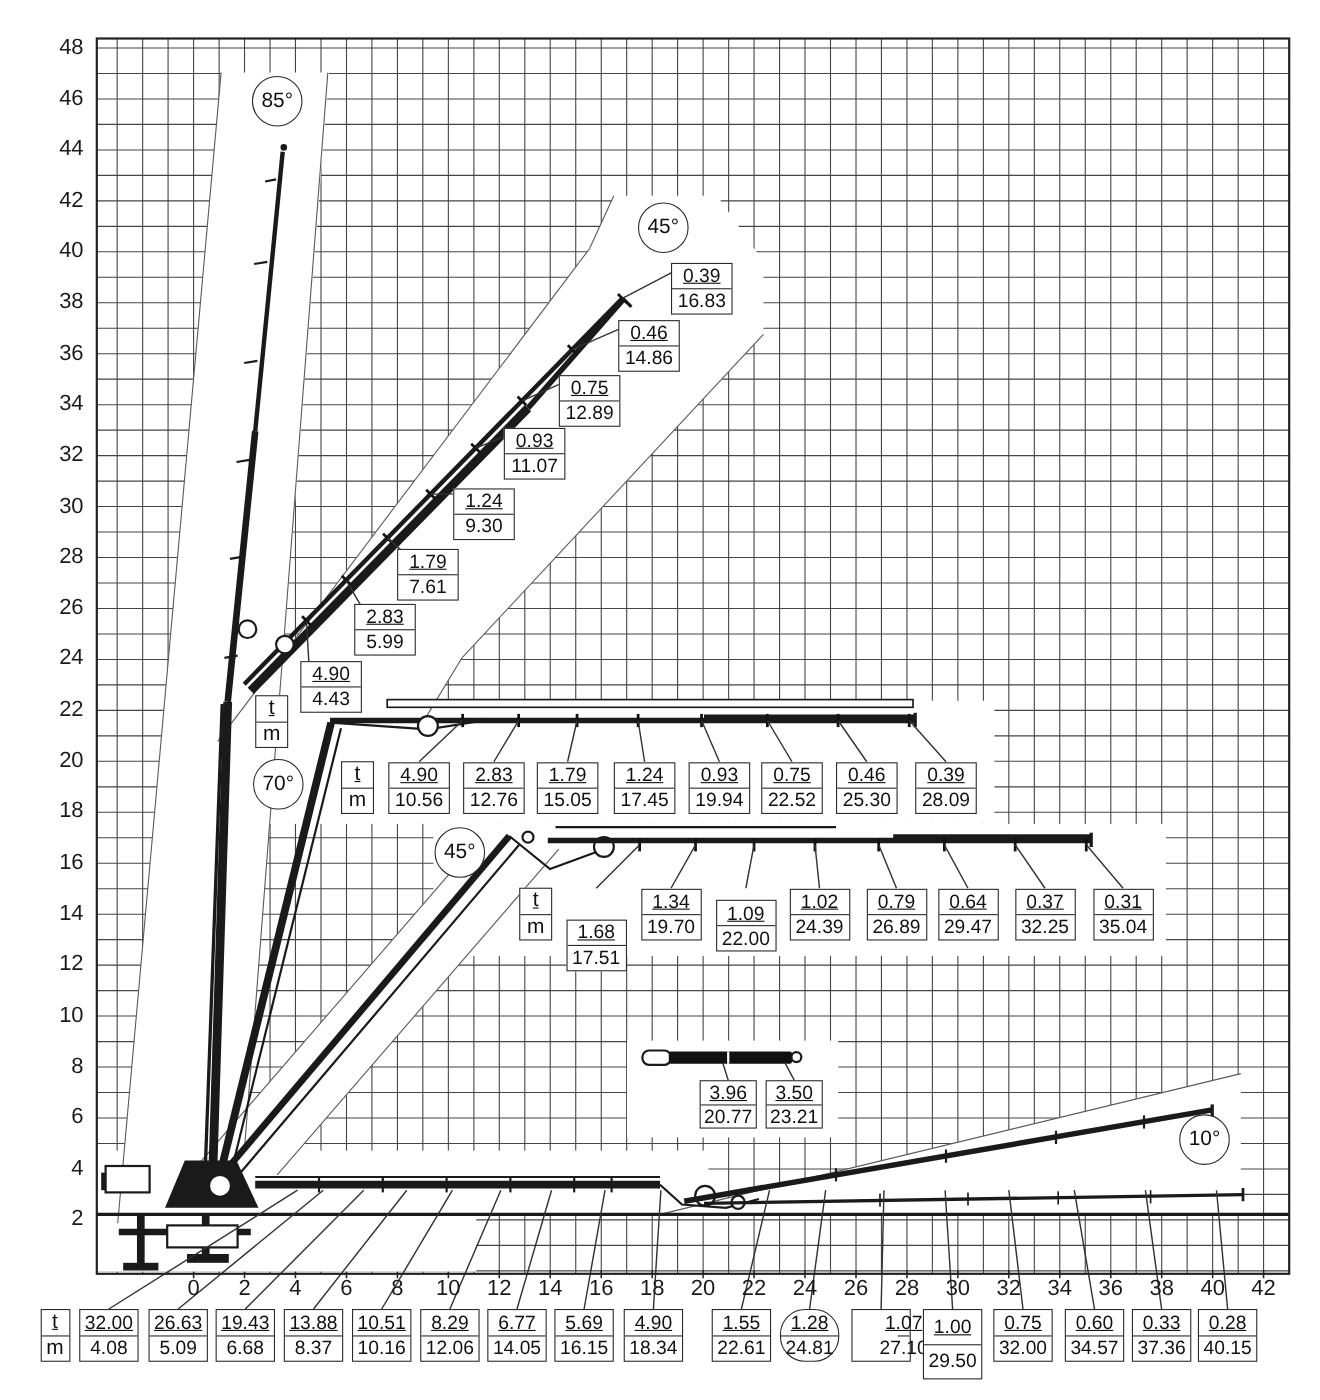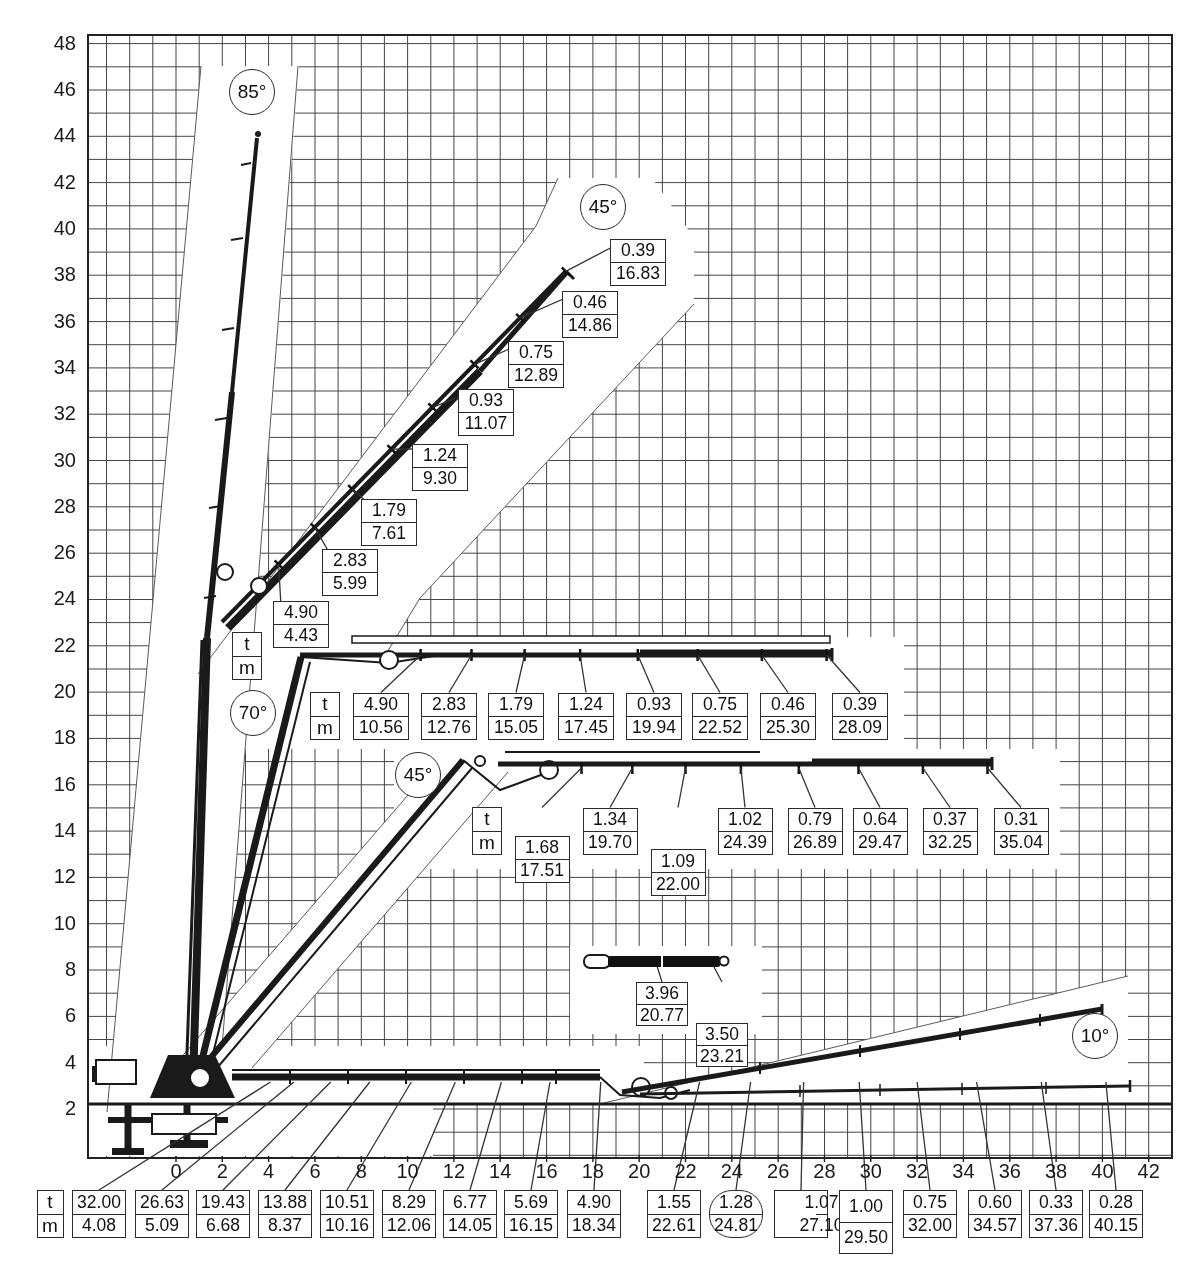--- a/index.html
+++ b/index.html
@@ -6,21 +6,21 @@
   body{width:1200px;height:1273px;font-family:"Liberation Sans",sans-serif;}
   .stage{position:relative;width:1200px;height:1273px;overflow:hidden;background:#fff;}
   .stage svg{position:absolute;left:0;top:0;}
   #labels{position:absolute;left:0;top:0;width:1200px;height:1273px;}
   .ytick{position:absolute;width:48px;text-align:right;font-size:20px;color:#1a1a1a;}
   .xtick{position:absolute;width:48px;text-align:center;font-size:20px;color:#1a1a1a;}
   .vbox{position:absolute;background:#fff;border:1.6px solid #2b2b2b;box-sizing:border-box;
         display:flex;flex-direction:column;}
   .vbox .cell{flex:1;display:flex;align-items:center;justify-content:center;
               font-size:17.5px;color:#111;white-space:nowrap;}
-  .vbox .cell.tcell{border-bottom:1.6px solid #2b2b2b;}
+  .vbox .cell.tcell{border-bottom:1.6px solid #2b2b2b;text-decoration:underline;}
   .vbox.unit .cell{font-size:19px;}
   .badge{position:absolute;background:#fff;border:1.7px solid #2b2b2b;border-radius:50%;
          width:46px;height:46px;display:flex;align-items:center;justify-content:center;
          font-size:19px;color:#111;box-sizing:border-box;}
 </style>
 </head>
 <body>
 
 <div class="stage">
   <svg width="1200" height="1273" viewBox="0 0 1200 1273">
@@ -470,21 +470,21 @@
         <div class="cell">m</div>
       </div>
       <div class="vbox" style="left: 514.5px; top: 807.5px; width: 55px; height: 47px; margin-top: 28px;">
         <div class="cell tcell">1.68</div>
         <div class="cell">17.51</div>
       </div>
       <div class="vbox" style="left: 582.5px; top: 807.5px; width: 55px; height: 47px;">
         <div class="cell tcell">1.34</div>
         <div class="cell">19.70</div>
       </div>
-      <div class="vbox" style="left: 650.5px; top: 849px; width: 55px; height: 47px;">
+      <div class="vbox" style="left: 650.5px; top: 818px; width: 55px; height: 47px;">
         <div class="cell tcell">1.09</div>
         <div class="cell">22.00</div>
       </div>
       <div class="vbox" style="left: 717.5px; top: 807.5px; width: 55px; height: 47px;">
         <div class="cell tcell">1.02</div>
         <div class="cell">24.39</div>
       </div>
       <div class="vbox" style="left: 787.5px; top: 807.5px; width: 55px; height: 47px;">
         <div class="cell tcell">0.79</div>
         <div class="cell">26.89</div>
@@ -498,21 +498,21 @@
         <div class="cell">32.25</div>
       </div>
       <div class="vbox" style="left: 993.5px; top: 807.5px; width: 55px; height: 47px;">
         <div class="cell tcell">0.31</div>
         <div class="cell">35.04</div>
       </div>
       <div class="vbox" style="left: 636px; top: 982px; width: 52px; height: 44px;">
         <div class="cell tcell">3.96</div>
         <div class="cell">20.77</div>
       </div>
-      <div class="vbox" style="left: 696px; top: 982px; width: 52px; height: 44px; margin-top: 41px;">
+      <div class="vbox" style="left: 696px; top: 982px; width: 52px; height: 44px;">
         <div class="cell tcell">3.50</div>
         <div class="cell">23.21</div>
       </div>
       <div class="vbox unit" style="left: 36.5px; top: 1190px; width: 27px; height: 48px;">
         <div class="cell tcell">t</div>
         <div class="cell">m</div>
       </div>
       <div class="vbox" style="left: 72px; top: 1190px; width: 54px; height: 48px;">
         <div class="cell tcell">32.00</div>
         <div class="cell">4.08</div>

